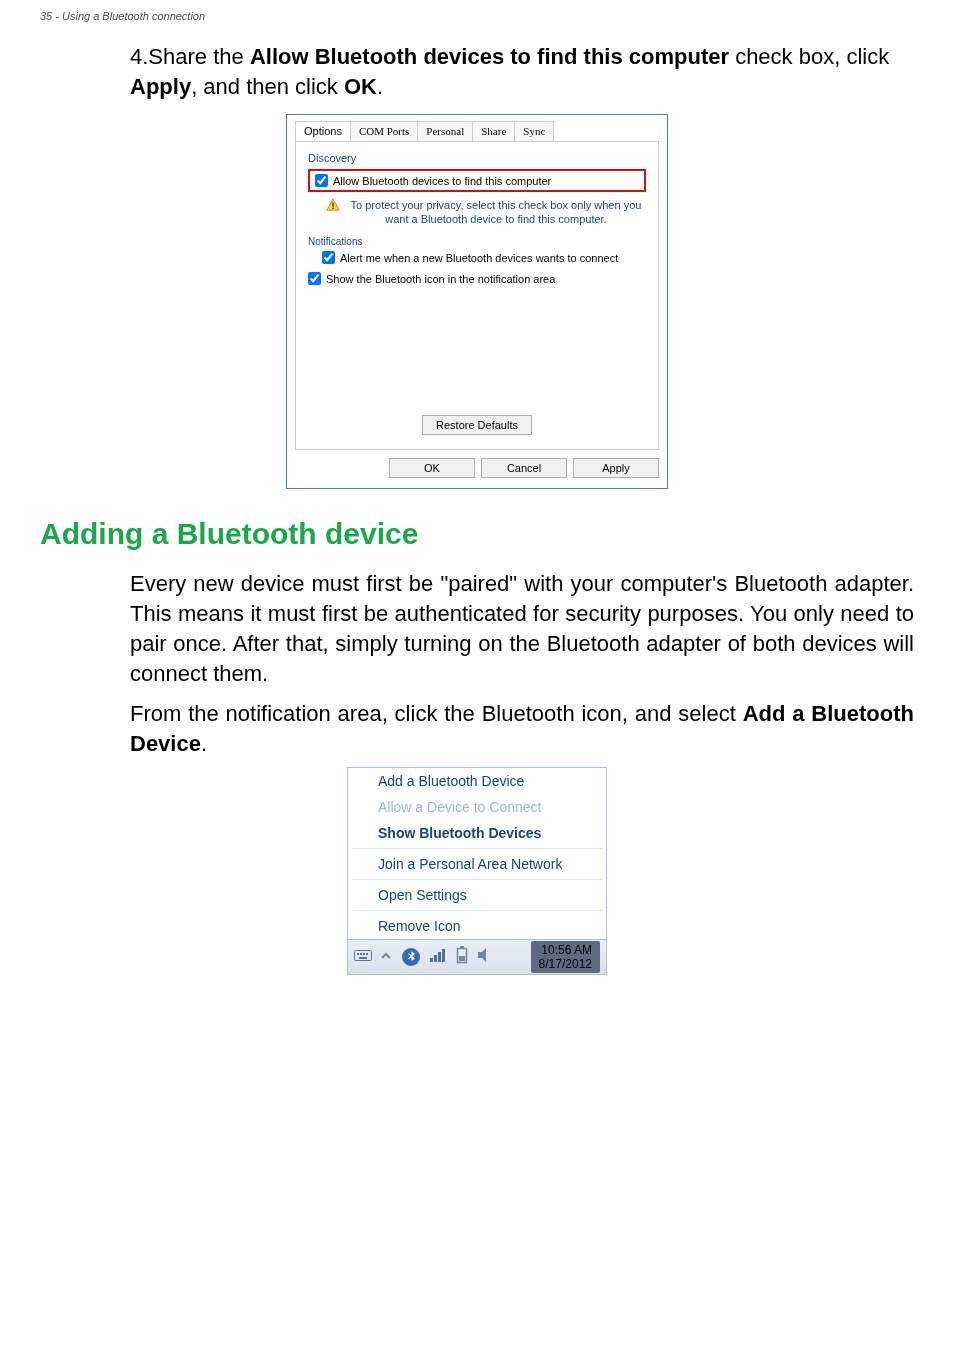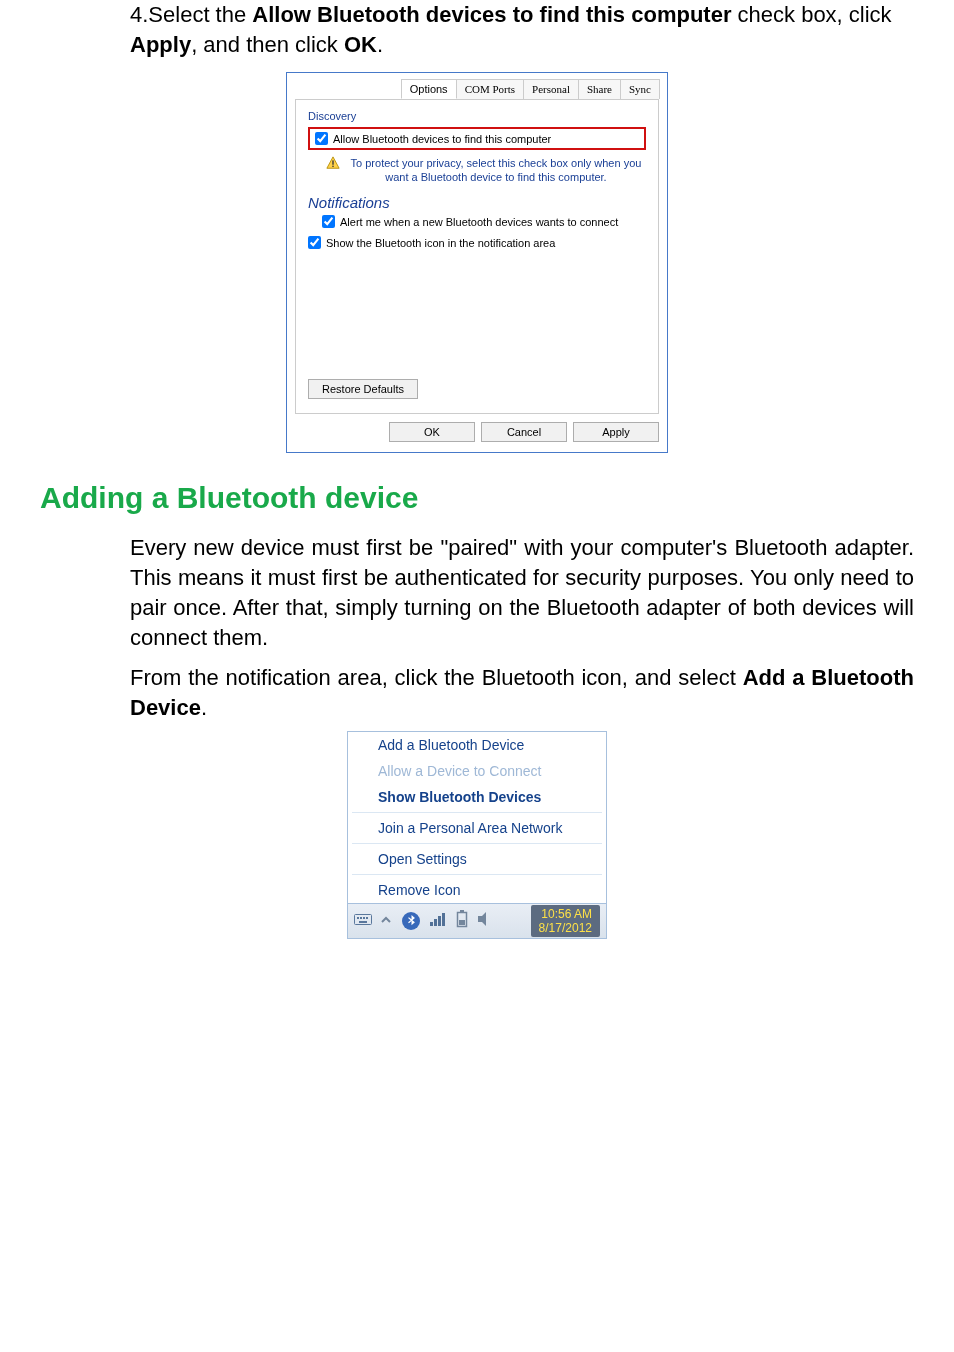--- a/index.html
+++ b/index.html
@@ -86,21 +86,20 @@
     font-size: 13px;
     display: flex;
     align-items: center;
     justify-content: center;
     cursor: pointer;
   }
   .bt-tabs {
     display: flex;
     padding: 6px 8px 0 8px;
     font-size: 11px;
-    justify-content: flex-end;
   }
   .bt-tab {
     padding: 3px 8px;
     border: 1px solid #cccccc;
     border-bottom: none;
     background: #ffffff;
     margin-right: -1px;
     cursor: pointer;
   }
   .bt-tab.active {
@@ -140,42 +139,41 @@
     font-size: 11px;
     line-height: 14px;
     text-align: center;
   }
   .info-row .warn-icon {
     flex: 0 0 auto;
     margin-right: 6px;
   }
   .warn-icon svg { width: 14px; height: 14px; }
   .notif-label {
-    font-size: 15px;
+    font-size: 10px;
     color: #1a3f95;
     margin: 6px 0 4px 0;
-    font-style: italic;
   }
   .check-row {
     display: flex;
     align-items: center;
     margin: 3px 0 3px 14px;
     font-size: 11px;
   }
   .check-row input { margin: 0 5px 0 0; }
   .check-row-top {
     display: flex;
     align-items: center;
     margin: 8px 0 3px 0;
     font-size: 11px;
   }
   .check-row-top input { margin: 0 5px 0 0; }
   .restore-row {
     display: flex;
-    justify-content: flex-start;
+    justify-content: center;
     margin-top: 130px;
   }
   .win-btn {
     min-width: 92px;
     padding: 3px 8px;
     font-size: 11px;
     background: #f1f1f1;
     border: 1px solid #adadad;
     text-align: center;
     cursor: pointer;
@@ -235,41 +233,42 @@
     align-items: center;
     gap: 10px;
     margin-left: 4px;
   }
   .taskbar .tb-icons .ic { opacity: .95; }
   .taskbar .tb-clock {
     margin-left: auto;
     text-align: right;
     font-size: 12px;
     line-height: 14px;
-    color: #fde047;
+    color: #000000;
     background: #5c6b80;
     padding: 2px 8px;
     border-radius: 2px;
   }
   .chevron-up svg { width: 12px; height: 12px; }
   
   .bt-circle {
     width: 18px; height: 18px; border-radius: 50%;
     background: #2f63b8;
     display: inline-flex; align-items: center; justify-content: center;
   }
   .bt-circle svg { width: 9px; height: 12px; }
 </style>
 </head>
 <body>
 <div class="page">
 
+<div class="page-header">35 - Using a Bluetooth connection</div>
 
 <div class="step-text">
-  <span class="step-num">4.</span><span>Select the </span><span class="bold">Allow Bluetooth devices to find this computer</span><span> check box, click </span><span class="bold">Apply</span><span>, and then click </span><span class="bold">OK</span><span>.</span>
+  <span class="step-num">4.</span><span>Share the </span><span class="bold">Allow Bluetooth devices to find this computer</span><span> check box, click </span><span class="bold">Apply</span><span>, and then click </span><span class="bold">OK</span><span>.</span>
 </div>
 
 <div class="bt-dialog">
   <div class="bt-tabs">
     <div class="bt-tab active">Options</div>
     <div class="bt-tab">COM Ports</div>
     <div class="bt-tab">Personal</div>
     <div class="bt-tab">Share</div>
     <div class="bt-tab">Sync</div>
   </div>

